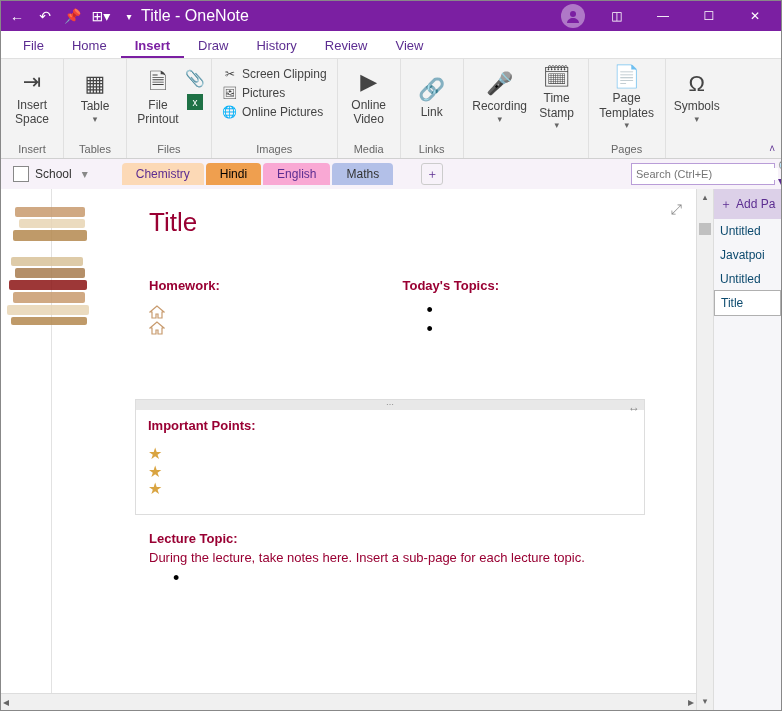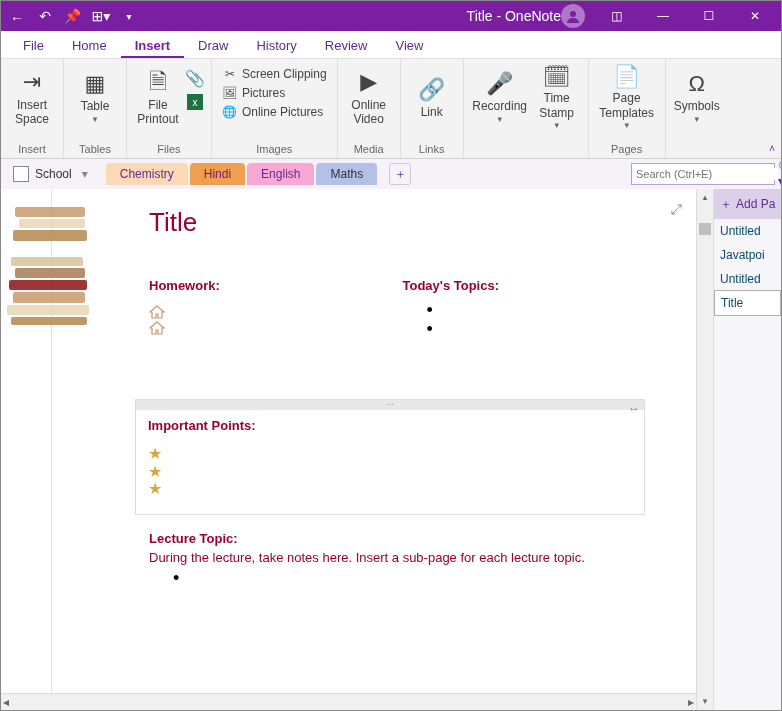--- a/index.html
+++ b/index.html
@@ -1,38 +1,38 @@
 <!DOCTYPE html>
 <html><head>
 <meta charset="utf-8">
 <style>
 *{box-sizing:border-box;margin:0;padding:0;font-family:"Segoe UI",Arial,sans-serif;font-size:12px;user-select:none}
 body{width:782px;height:711px;overflow:hidden;background:#fff;display:flex;flex-direction:column;border:1px solid #888}
 .titlebar{height:30px;background:#7b1fa2;color:#fff;display:flex;align-items:center;padding:0 4px}
 .tb-left{display:flex;align-items:center;gap:4px}
 .tb-ic{width:24px;height:24px;display:flex;align-items:center;justify-content:center;color:#fff;font-size:14px;cursor:default}
-.tb-title{flex:1;text-align:right;font-size:14px;color:#fff}
+.tb-title{flex:1;text-align:left;font-size:16px;color:#fff}
 .tb-right{display:flex;align-items:center;gap:2px}
 .tb-btn{width:44px;height:30px;display:flex;align-items:center;justify-content:center;color:#fff;font-size:12px}
 .tb-ava{width:24px;height:24px;border-radius:50%;background:rgba(255,255,255,.4);display:flex;align-items:center;justify-content:center;margin-right:8px}
 .menubar{height:28px;background:#fff;display:flex;align-items:flex-end;padding:0 8px;gap:0;border-bottom:1px solid #e0e0e0}
 .mtab{padding:6px 14px 5px;color:#5c2d91;font-size:13px;cursor:default}
 .mtab.active{border-bottom:2px solid #7b1fa2;color:#7b1fa2;font-weight:600;padding-bottom:3px}
 .ribbon{height:100px;background:#f3f3f3;display:flex;border-bottom:1px solid #d0d0d0;position:relative}
 .rgroup{display:flex;flex-direction:column;align-items:center;padding:2px 6px 0;border-right:1px solid #e0e0e0}
 .rgroup-body{flex:1;display:flex;align-items:flex-start;gap:2px}
 .rgroup-label{font-size:11px;color:#666;padding:2px 0 3px}
 .rbig{display:flex;flex-direction:column;align-items:center;justify-content:center;width:50px;height:72px;padding:2px;cursor:default;color:#444;text-align:center;font-size:11px;line-height:1.2}
 .rbig .ric{font-size:22px;height:30px;display:flex;align-items:center;justify-content:center}
 .rsmall-col{display:flex;flex-direction:column;gap:1px;padding-top:4px}
 .rsmall{display:flex;align-items:center;gap:4px;padding:2px 4px;font-size:11px;color:#444;cursor:default}
 .rsmall .ric{width:16px;text-align:center}
 .xls-badge{position:relative;left:34px;top:-28px;width:16px;height:16px;background:#1e7145;font-size:10px;color:#fff;display:flex;align-items:center;justify-content:center}
 .collapse{position:absolute;right:6px;bottom:4px;color:#5c2d91;font-size:10px}
-.navrow{height:30px;background:#f7f2f9;display:flex;align-items:center;padding:0 6px;gap:4px}
+.navrow{height:30px;background:#f7f2f9;display:flex;align-items:center;padding:0 6px;gap:20px}
 .notebook{display:flex;align-items:center;gap:6px;padding:2px 6px;color:#333;font-size:15px}
 .notebook-ic{width:16px;height:16px;border:1px solid #888;background:#fff}
 .sectabs{display:flex;margin-left:8px}
 .sectab{padding:4px 14px;font-size:12px;border-radius:4px 4px 0 0;margin-right:2px;cursor:default}
 .addtab{width:22px;height:22px;display:flex;align-items:center;justify-content:center;border:1px solid #ccc;border-radius:3px;margin-left:6px;color:#5c2d91}
 .search{margin-left:auto;display:flex;align-items:center;border:1px solid #b99dd8;background:#fff;height:22px;width:144px;padding:0 4px}
 .search input{border:0;outline:0;flex:1;font-size:11px;color:#666}
 .mainrow{flex:1;display:flex;min-height:0}
 .canvas-wrap{flex:1;position:relative;display:flex;flex-direction:column;min-width:0}
 .canvas{flex:1;position:relative;overflow:hidden;background:#fff}
@@ -214,21 +214,21 @@
 </div>
 
 <div class="navrow">
   <div class="notebook">
     <div class="notebook-ic"></div>
     <span>School</span>
       <span style="color:#888;margin-left:4px">▾</span>
   </div>
   <div class="sectabs" id="sectabs">
       <div class="sectab" style="background: rgb(252, 217, 182); color: rgb(92, 45, 145);">Chemistry</div>
-      <div class="sectab" style="background: rgb(239, 159, 79); color: #701a75;">Hindi</div>
+      <div class="sectab" style="background: rgb(239, 159, 79); color: #000000;">Hindi</div>
       <div class="sectab" style="background: #f9a8d4; color: rgb(92, 45, 145);">English</div>
       <div class="sectab" style="background: rgb(179, 192, 232); color: rgb(51, 51, 51);">Maths</div>
     </div>
   <div class="addtab">＋</div>
   <div class="search">
     <input placeholder="Search (Ctrl+E)" style="">
     <span style="color:#5c2d91">🔍▾</span>
   </div>
 </div>
 

